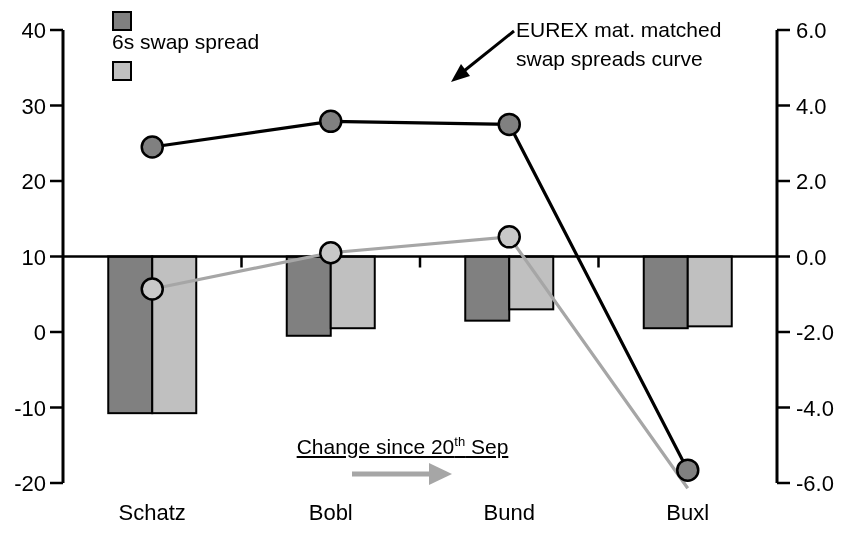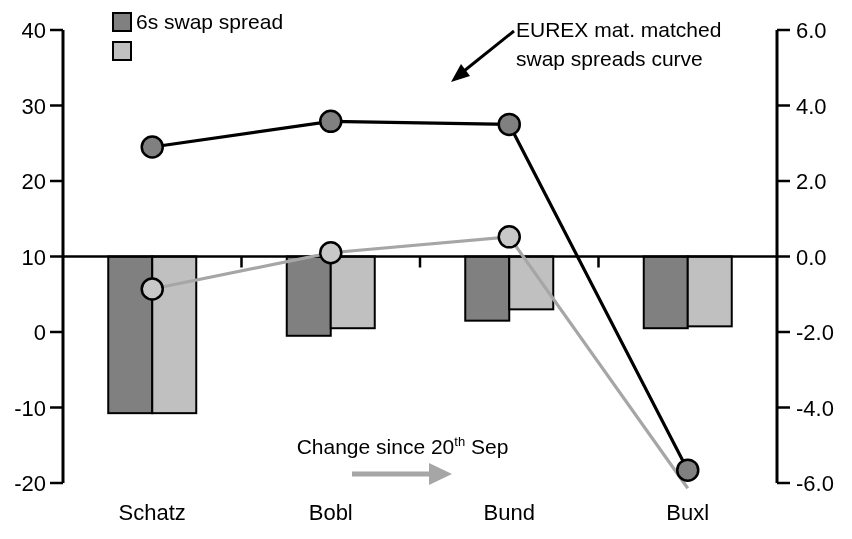--- a/index.html
+++ b/index.html
@@ -1,24 +1,24 @@
 <!DOCTYPE html>
 <html><head>
 <meta charset="utf-8">
 <style>
   html,body{margin:0;padding:0;background:#fff;}
   body{width:852px;height:539px;position:relative;overflow:hidden;
        font-family:"Liberation Sans",sans-serif;color:#000;}
   .overlay{position:absolute;}
   .legend{left:112px;top:11px;}
-  .legend-row{display:flex;align-items:flex-end;margin-bottom:9px;}
+  .legend-row{display:flex;align-items:flex-start;margin-bottom:9px;flex-direction:column;}
   .swatch{width:16px;height:16px;border:2px solid #000;margin-right:4px;flex:0 0 auto;}
   .legend-label{font-size:21px;line-height:21px;}
   .annotation{left:516px;top:15px;font-size:21px;line-height:29px;}
-  .change-label{left:280px;top:434px;width:245px;text-align:center;font-size:21px;}
+  .change-label{left:280px;top:434px;width:245px;text-align:center;font-size:21px;text-decoration:underline;}
   .change-label sup{font-size:62%;vertical-align:super;}
   svg{position:absolute;left:0;top:0;}
   svg text{font-family:"Liberation Sans",sans-serif;fill:#000;}
 </style>
 </head>
 <body>
 
 <svg id="chart-svg" width="852" height="539" viewBox="0 0 852 539">
     <rect x="108.25" y="256.5" width="44" height="156.66250000000002" fill="#808080" stroke="#000" stroke-width="2"></rect>
     <rect x="286.75" y="256.5" width="44" height="79.27499999999998" fill="#808080" stroke="#000" stroke-width="2"></rect>

